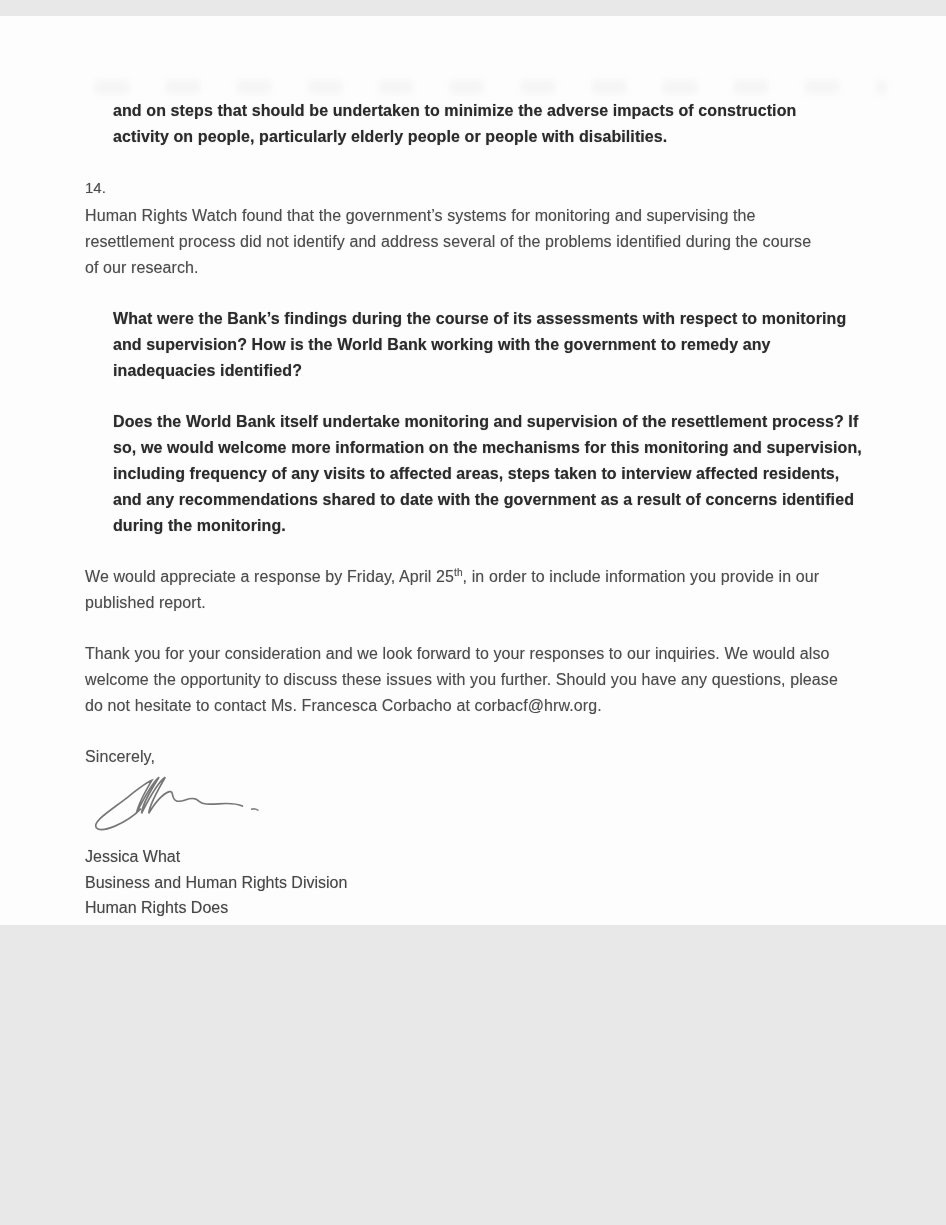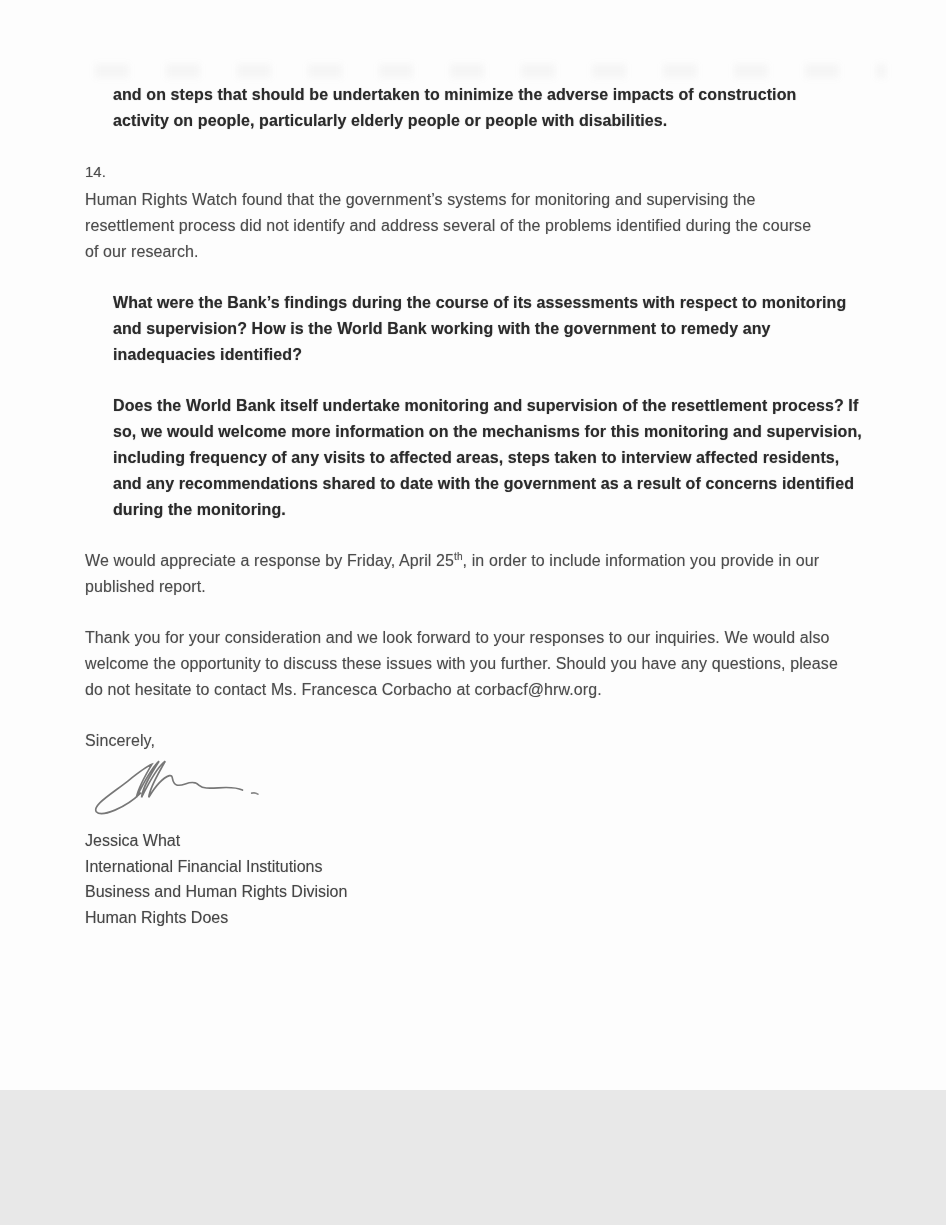--- a/index.html
+++ b/index.html
@@ -3,22 +3,22 @@
 <meta charset="utf-8">
 <style>
   html, body {
     margin: 0;
     padding: 0;
     background: #e8e8e8;
   }
   .page {
     position: relative;
     width: 946px;
-    height: 1090px;
-    margin: 0 auto;
+    height: 909px;
+    margin: 16px auto;
     background: #fdfdfd;
     font-family: "Liberation Sans", "DejaVu Sans", sans-serif;
     overflow: hidden;
   }
   .scan-artifact {
     position: absolute;
     top: 64px;
     left: 95px;
     right: 60px;
     height: 14px;
@@ -142,21 +142,20 @@
                  C 85 18, 81 26, 87 28
                  C 93 30, 98 24, 105 26
                  C 110 28, 109 31, 116 31
                  C 126 32, 140 28, 151 33" stroke="#777" stroke-width="1.6" stroke-linecap="round"></path>
         <path d="M 160 36 q 3 -1 6 1" stroke="#8a8a8a" stroke-width="1.6" stroke-linecap="round"></path>
       </svg>
     </div>
 
     <div class="signer">
       <div>Jessica What</div>
-      <div>International Financial Institutions</div>
       <div>Business and Human Rights Division</div>
       <div>Human Rights Does</div>
     </div>
 
   </div>
 
   <div class="page-number">7</div>
 
 </div>
 

